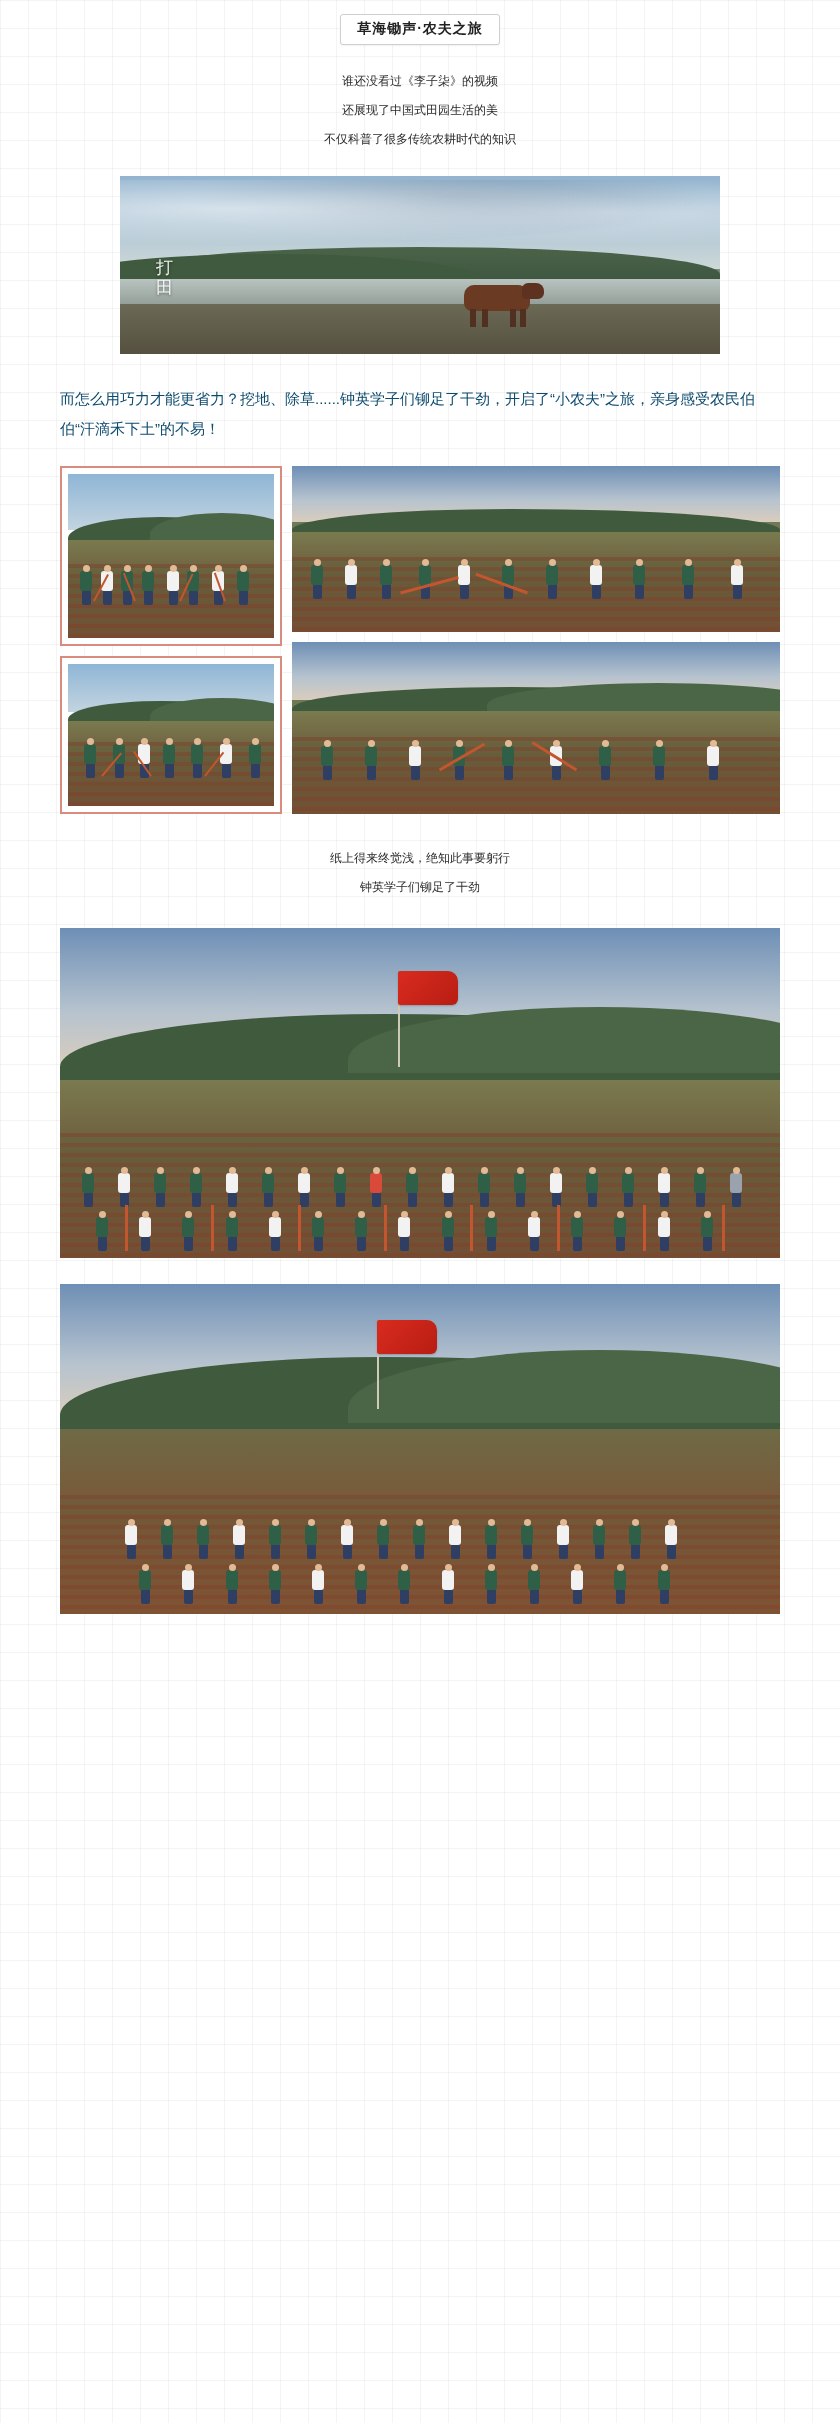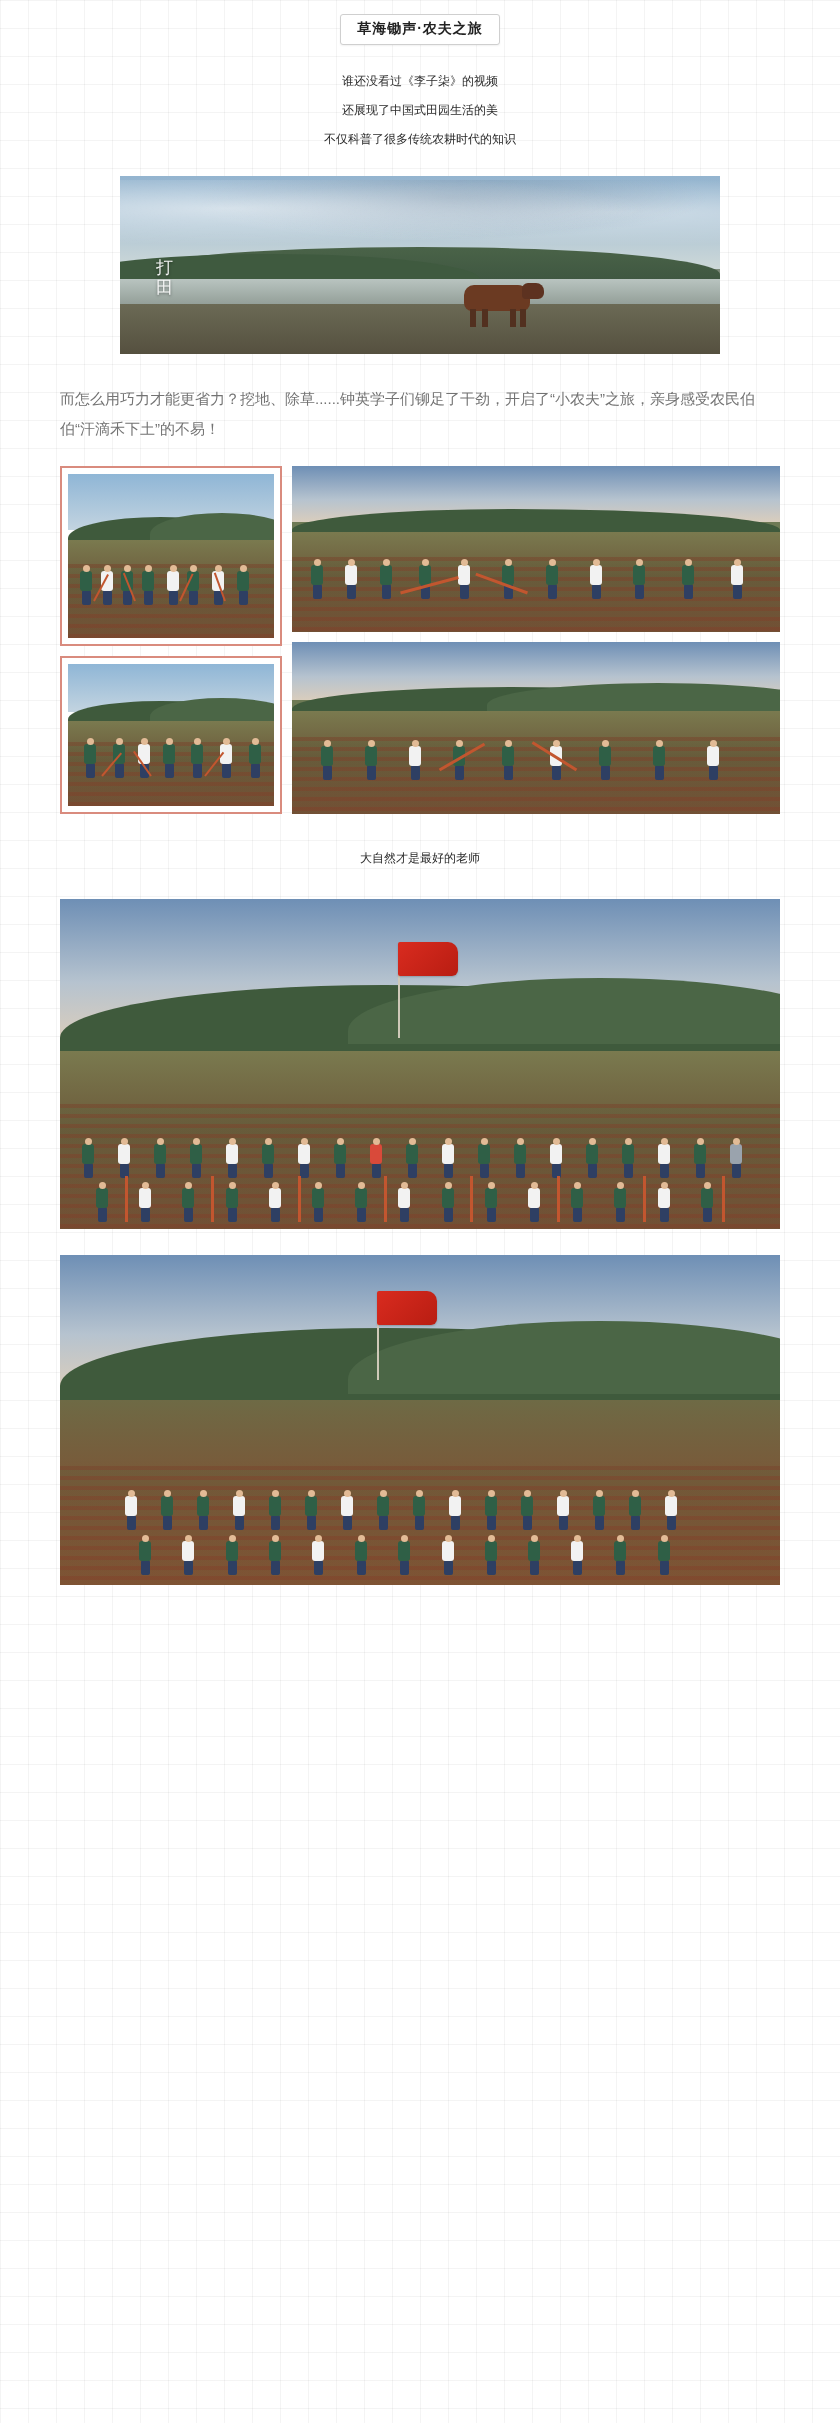--- a/index.html
+++ b/index.html
@@ -121,21 +121,21 @@
     text-shadow: 0 1px 3px rgba(0,0,0,0.45);
     font-family: "Liberation Serif", serif;
     text-align: center;
   }
 
   
   .para {
     margin: 26px 18px 0 18px;
     font-size: 15px;
     line-height: 30px;
-    color: #737373;
+    color: #0c4a6e;
     text-align: left;
   }
 
   
   .grid {
     margin: 22px 18px 0 18px;
     display: flex;
     gap: 10px;
   }
   .grid .col { display: flex; flex-direction: column; gap: 10px; }
@@ -528,21 +528,22 @@
               <div class="hoe" style="left:58%; bottom:10px; transform:rotate(-58deg); width:3px; height:52px;"></div>
             </div>
           </div>
         </div>
       </div>
 
     </div>
   </div>
 
   <div class="center-block" style="margin-top:30px;">
-    <span class="line">大自然才是最好的老师</span>
+    <span class="line">纸上得来终觉浅，绝知此事要躬行</span>
+    <span class="line">钟英学子们铆足了干劲</span>
   </div>
 
   <div class="wide-photo">
     <div class="scene">
       <div class="sky dusk" style="height:42%;"></div>
       <div class="ridge" style="top:26%; height:20%;"></div>
       <div class="ridge2" style="top:24%; height:20%;"></div>
       <div class="ground" style="top:46%; height:54%;"></div>
       <div class="furrows" style="top:62%; height:38%;"></div>
     </div>

